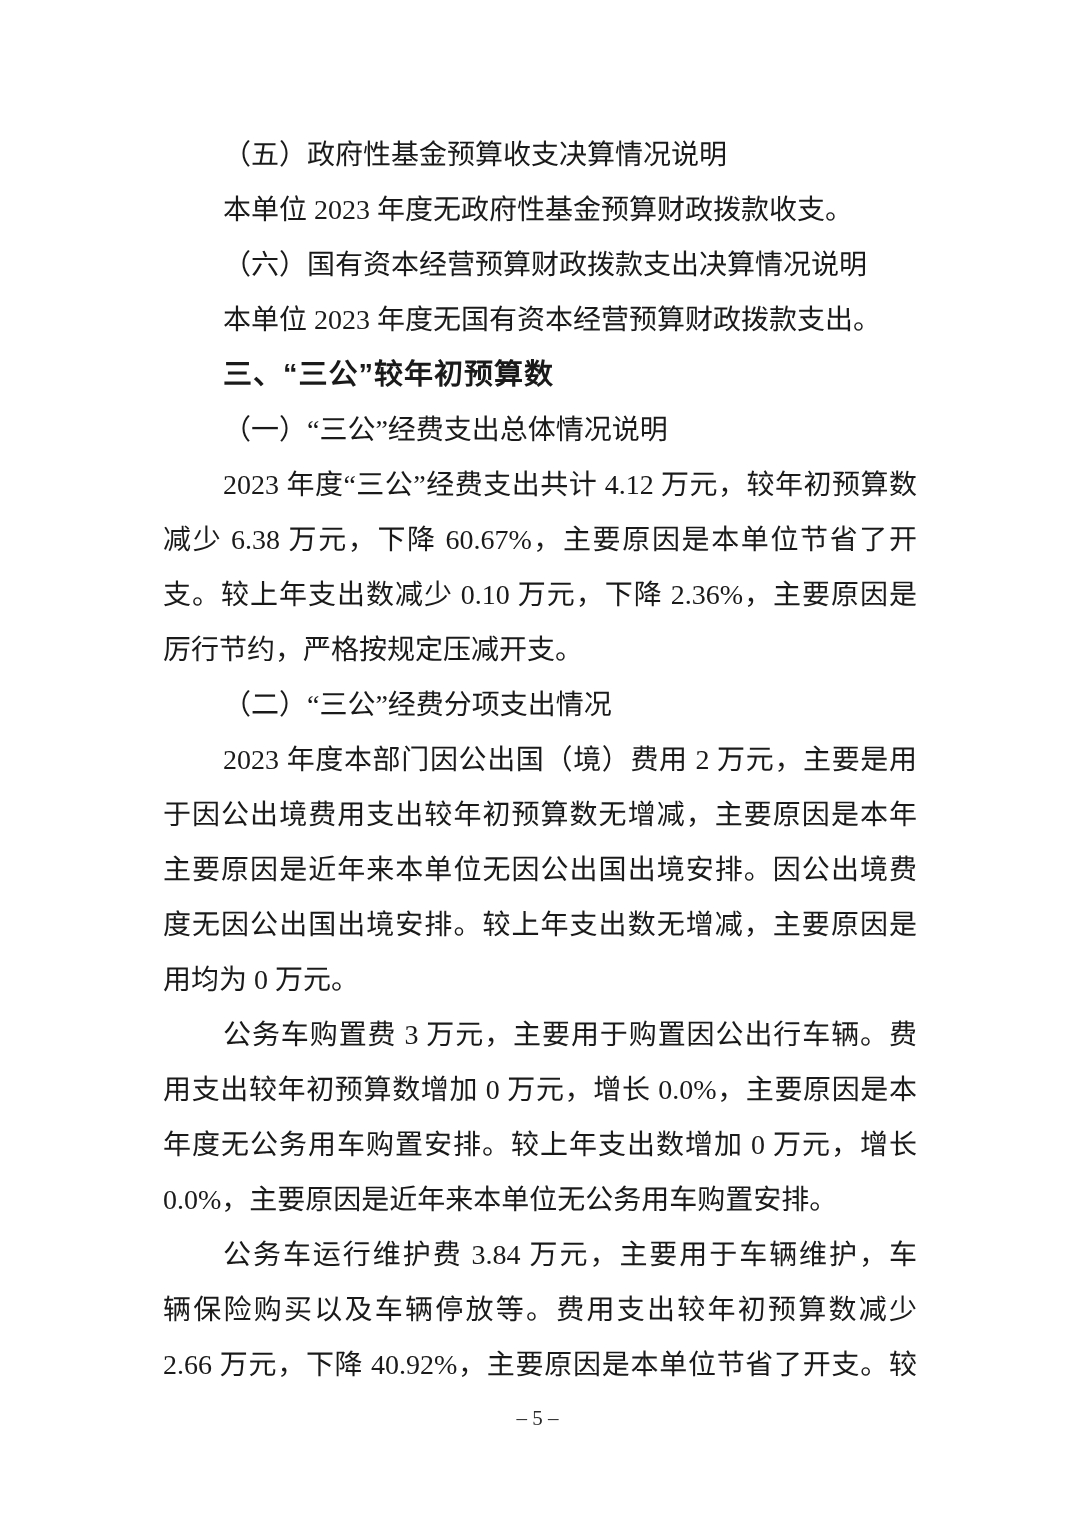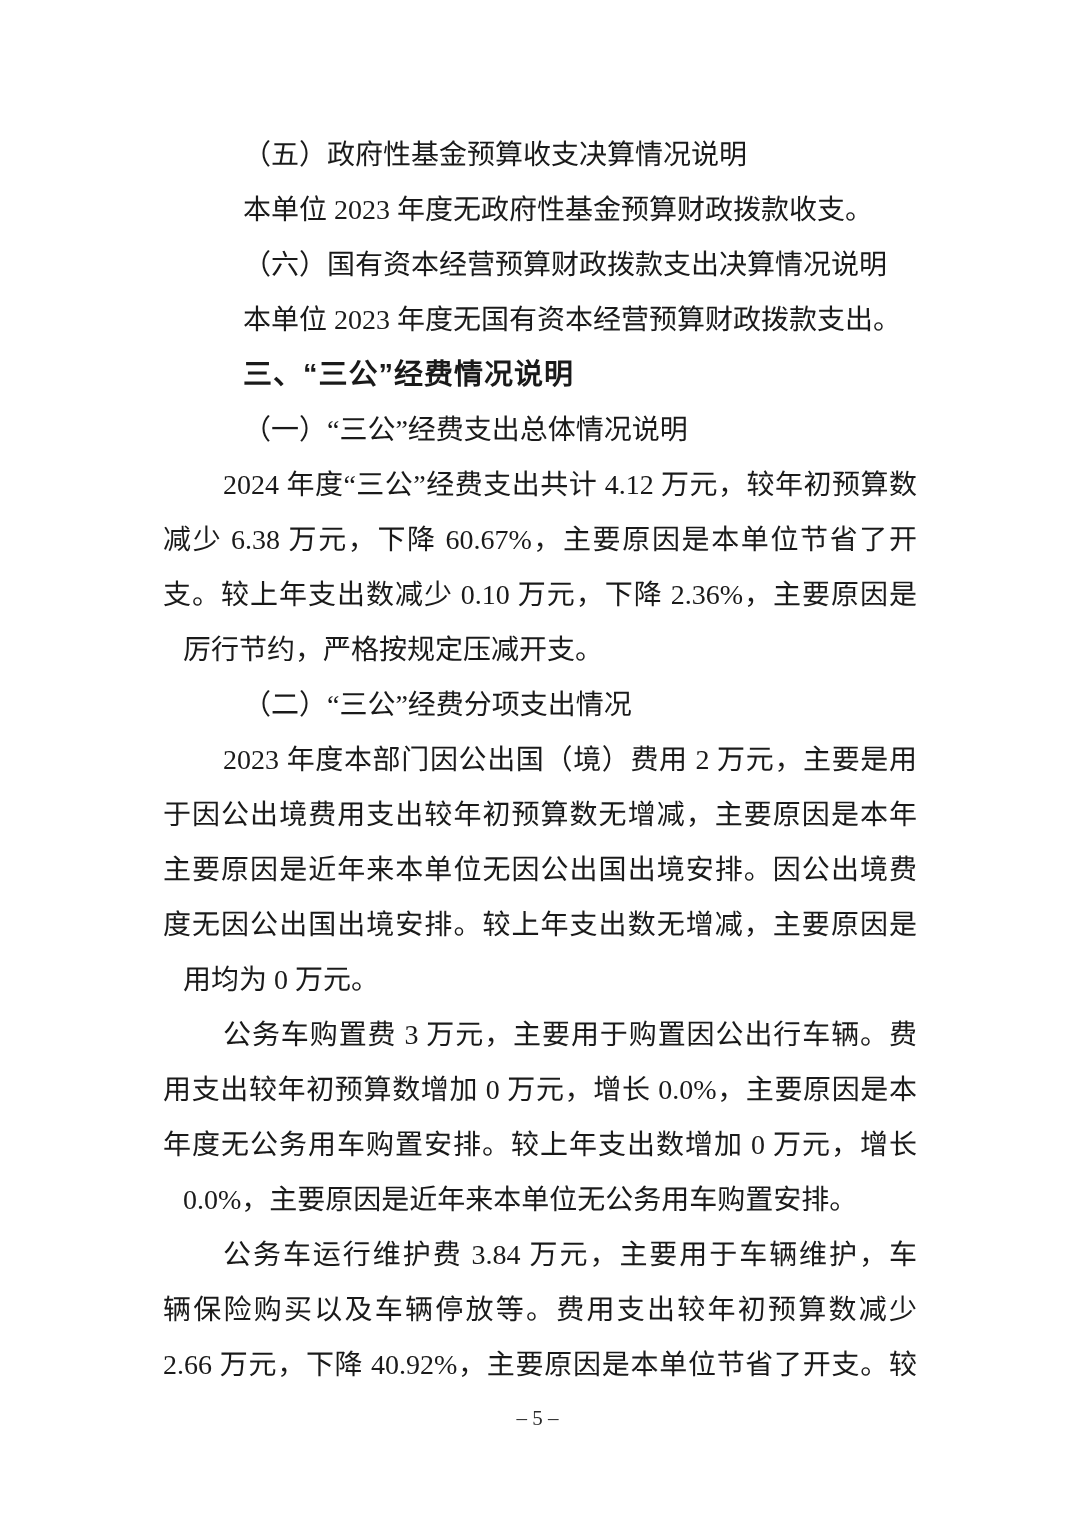--- a/index.html
+++ b/index.html
@@ -29,21 +29,21 @@
   }
   
   .line {
     display: block;
     text-align: justify;
     text-align-last: justify;
     white-space: nowrap;
     overflow: visible;
   }
   .line.first { text-indent: 60px; }
-  .line.end   { text-align-last: left; margin-left: 20px; }
+  .line.end   { text-align-last: left; }
   p.subheading .line {
     text-align-last: left;
   }
   p.heading .line {
     font-family: "Liberation Sans", "DejaVu Sans", sans-serif;
     font-weight: 700;
     font-size: 29px;
     letter-spacing: 1px;
     text-align-last: left;
   }
@@ -68,27 +68,27 @@
     <p class="body">
       <span class="line first end">本单位 2023 年度无政府性基金预算财政拨款收支。</span>
     </p>
     <p class="subheading">
       <span class="line first end">（六）国有资本经营预算财政拨款支出决算情况说明</span>
     </p>
     <p class="body">
       <span class="line first end">本单位 2023 年度无国有资本经营预算财政拨款支出。</span>
     </p>
     <p class="heading">
-      <span class="line first end">三、“三公”经费情况说明</span>
+      <span class="line first end">三、“三公”较年初预算数</span>
     </p>
     <p class="subheading">
       <span class="line first end">（一）“三公”经费支出总体情况说明</span>
     </p>
     <p class="body">
-      <span class="line first">2024 年度“三公”经费支出共计 4.12 万元，较年初预算数</span>
+      <span class="line first">2023 年度“三公”经费支出共计 4.12 万元，较年初预算数</span>
       <span class="line">减少 6.38 万元，下降 60.67%，主要原因是本单位节省了开</span>
       <span class="line">支。较上年支出数减少 0.10 万元，下降 2.36%，主要原因是</span>
       <span class="line end">厉行节约，严格按规定压减开支。</span>
     </p>
     <p class="subheading">
       <span class="line first end">（二）“三公”经费分项支出情况</span>
     </p>
     <p class="body">
       <span class="line first">2023 年度本部门因公出国（境）费用 2 万元，主要是用</span>
       <span class="line">于因公出境费用支出较年初预算数无增减，主要原因是本年</span>

